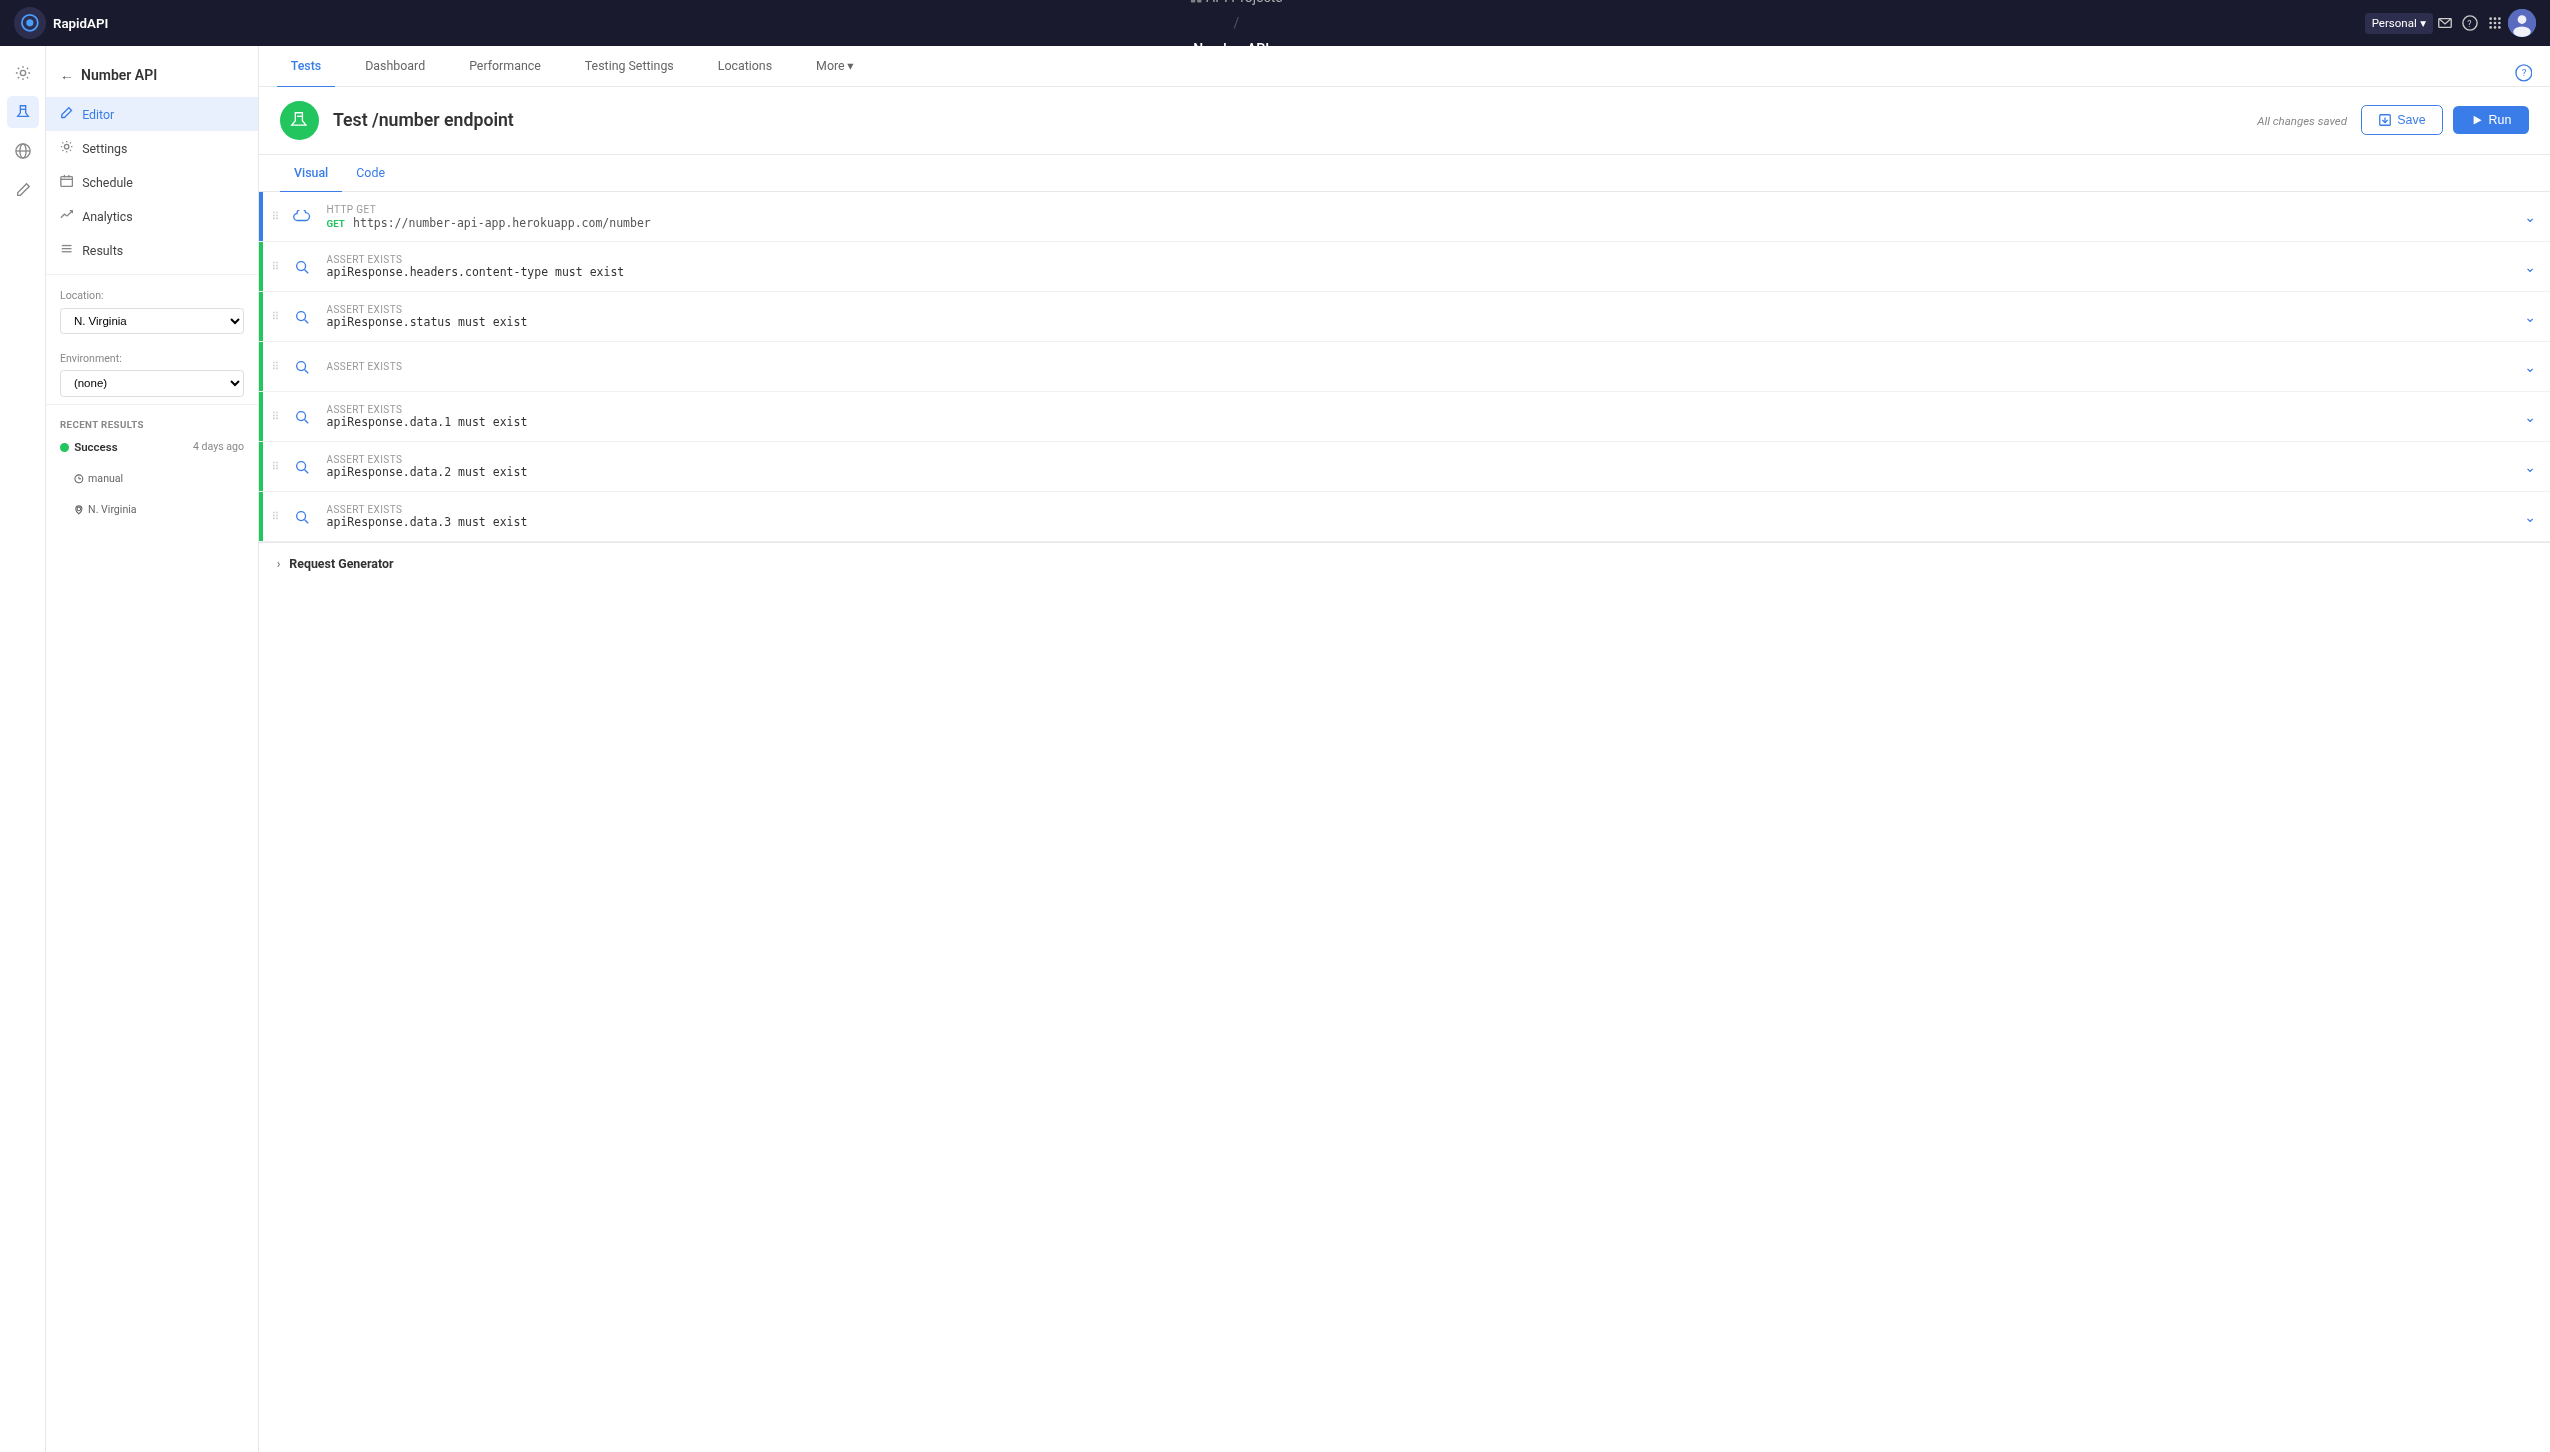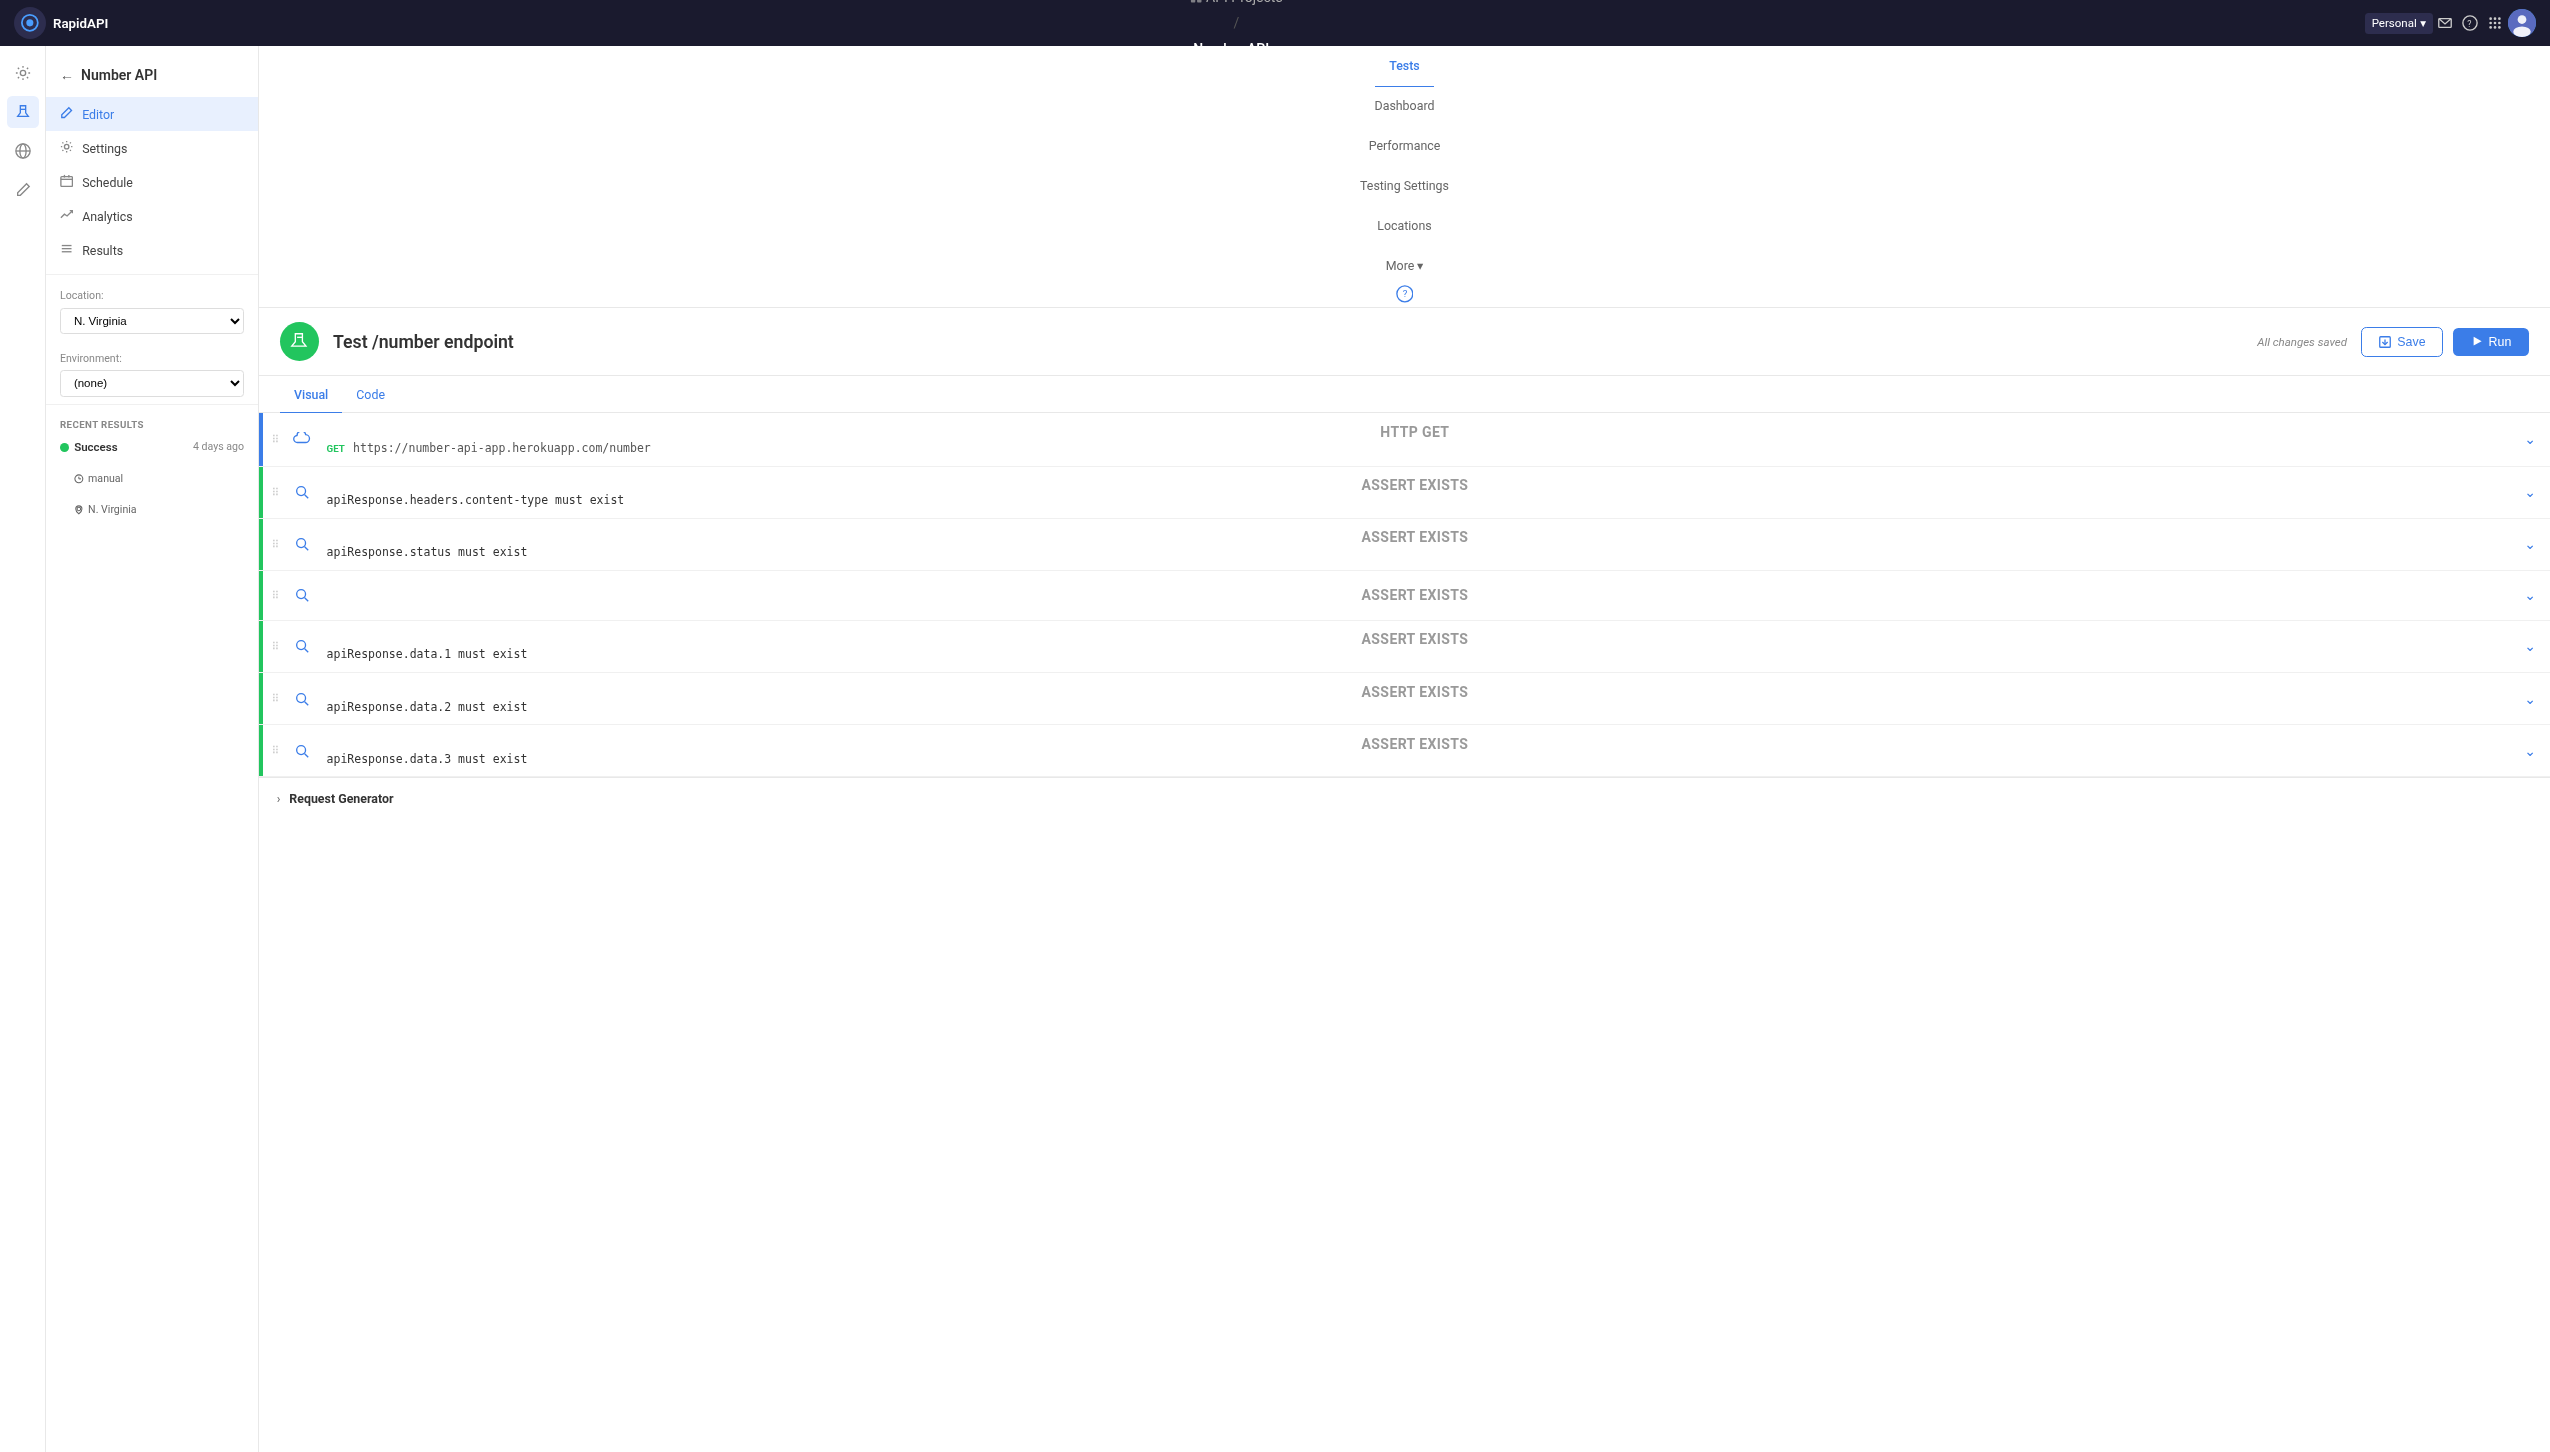--- a/index.html
+++ b/index.html
@@ -69,22 +69,22 @@
     .result-dot { width: 8.9px; height: 8.9px; border-radius: 50%; background: #22c55e; }
     .result-time { font-size: 10.6px; color: #888; }
     .result-meta { margin-top: 3.5px; padding-left: 14px; }
     .result-meta-item { display: flex; align-items: center; gap: 4.4px; font-size: 10.6px; color: #666; margin-top: 18px; }
 
     
     .main-content { margin-left: 259px; flex: 1; display: flex; flex-direction: column; min-height: calc(100vh - 46px); background: #fff; }
 
     
     .tab-bar {
-      display: flex; align-items: center; border-bottom: 0.9px solid #e8e8e8; padding: 0 17.7px;
-      background: #fff; gap: 0; flex-direction: column;
+      display: flex; align-items: flex-end; border-bottom: 0.9px solid #e8e8e8; padding: 0 17.7px;
+      background: #fff; gap: 16px;
     }
     .tab-item {
       padding: 12.4px 14px; cursor: pointer; font-size: 12.4px; color: #666;
       border-bottom: 1.8px solid transparent; margin-bottom: -0.9px; white-space: nowrap;
     }
     .tab-item.active { color: #3b7de8; border-bottom-color: #3b7de8; font-weight: 500; }
     .tab-spacer { flex: 1; }
     .tab-help { color: #3b7de8; font-size: 16px; cursor: pointer; }
     .tab-more { display: flex; align-items: center; gap: 2.7px; }
 
@@ -120,21 +120,21 @@
     .test-item {
       display: flex; align-items: center; border-bottom: 0.9px solid #f0f0f0;
       background: #fff; min-height: 50px;
     }
     .test-item-indicator { width: 3.5px; align-self: stretch; flex-shrink: 0; }
     .test-item-indicator.blue { background: #3b7de8; }
     .test-item-indicator.green { background: #22c55e; }
     .drag-handle { padding: 0 8.9px; color: #ccc; cursor: grab; font-size: 10.6px; }
     .test-item-icon { width: 28px; height: 28px; display: flex; align-items: center; justify-content: center; color: #3b7de8; font-size: 13.3px; margin-right: 3.5px; }
     .test-item-content { flex: 1; padding: 10.6px 7px; }
-    .test-item-type { font-size: 14px; font-weight: 700; color: #999; letter-spacing: 0.4px; text-transform: uppercase; text-align: center; }
+    .test-item-type { font-size: 10px; font-weight: 400; color: #999; letter-spacing: 0.4px; text-transform: uppercase; }
     .test-item-method { color: #22c55e; font-weight: 700; font-size: 9.7px; margin-right: 5.3px; }
     .test-item-url { font-size: 11.5px; color: #555; font-family: monospace; }
     .test-item-desc { font-size: 11.5px; color: #333; font-family: monospace; }
     .test-item-chevron { padding: 0 14px; color: #3b7de8; cursor: pointer; font-size: 14px; }
 
     
     .request-generator {
       display: flex; align-items: center; gap: 8.9px; padding: 12.4px 17.7px;
       border-top: 0.9px solid #e8e8e8; cursor: pointer; background: #fff;
     }

